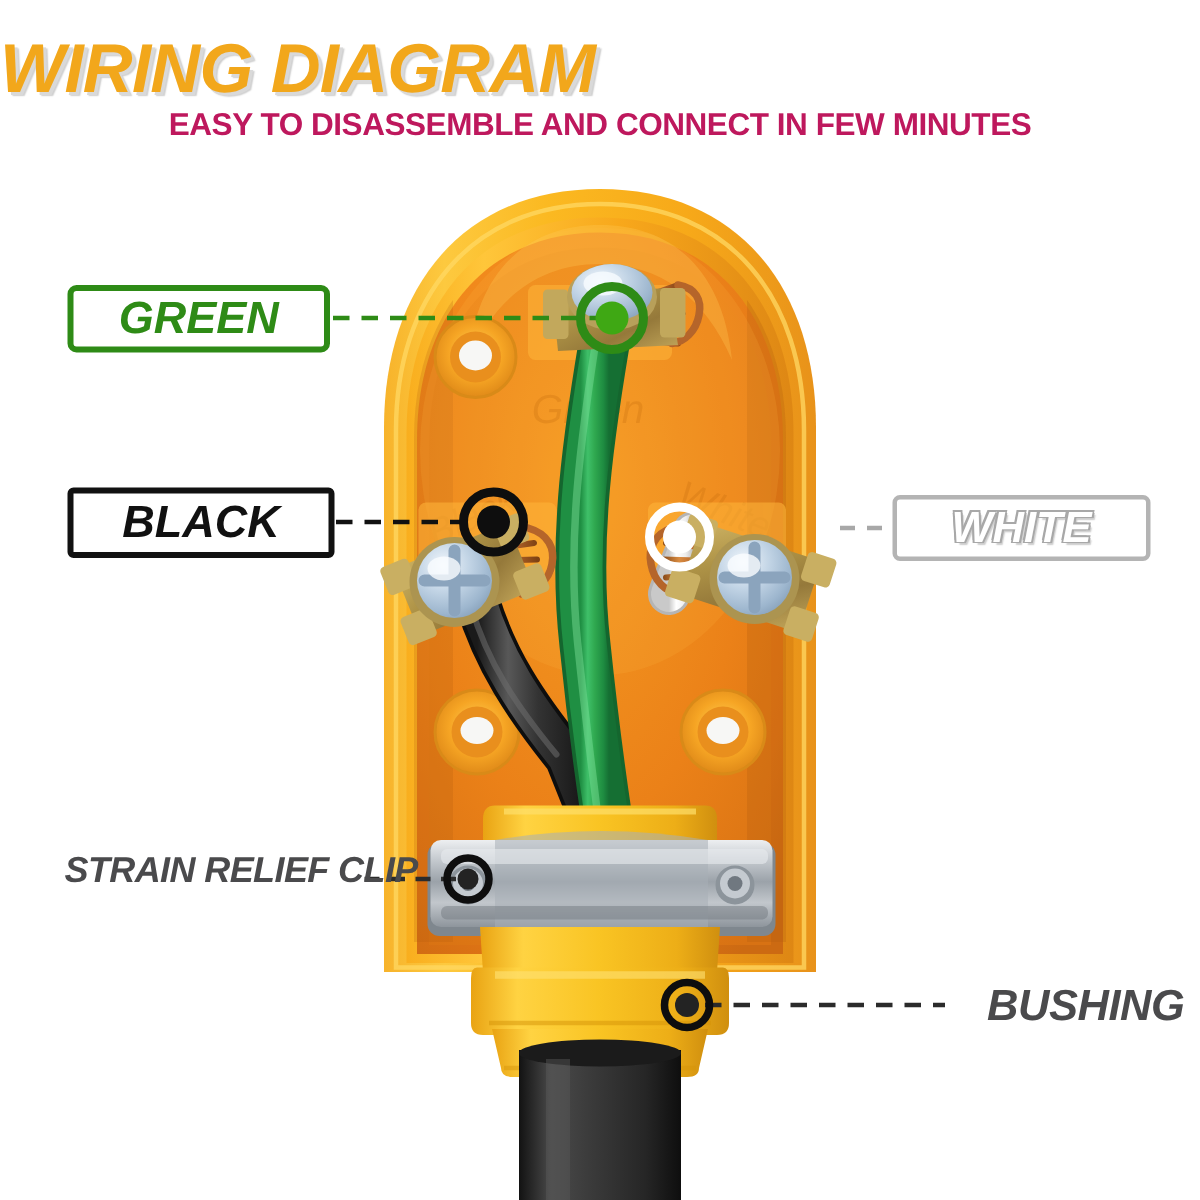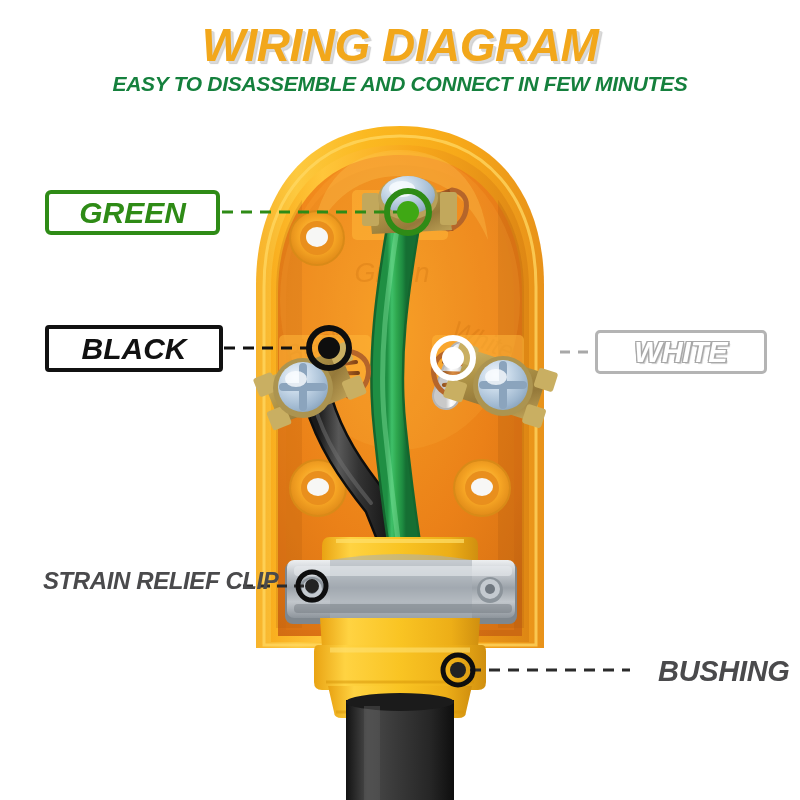--- a/index.html
+++ b/index.html
@@ -19,41 +19,39 @@
     height: 800px;
     background: #ffffff;
   }
 
   
   .title-main {
     position: absolute;
     top: 18px;
     left: 0;
     width: 800px;
-    text-align: center;
     font-size: 46px;
     font-weight: bold;
     font-style: italic;
     letter-spacing: -0.5px;
     color: #F2A71B;
     text-shadow: 2px 2px 0 #d9d9d9, 3px 3px 1px #cfcfcf;
     font-family: "Liberation Sans", sans-serif;
     white-space: nowrap;
   }
 
   .title-sub {
     position: absolute;
     top: 72px;
     left: 0;
     width: 800px;
     text-align: center;
     font-size: 21px;
     font-weight: bold;
-    font-style: italic;
-    color: #15803d;
+    color: #be185d;
     letter-spacing: -0.3px;
     font-family: "Liberation Sans", sans-serif;
     white-space: nowrap;
   }
 
   
   #artwork {
     position: absolute;
     top: 0;
     left: 0;

